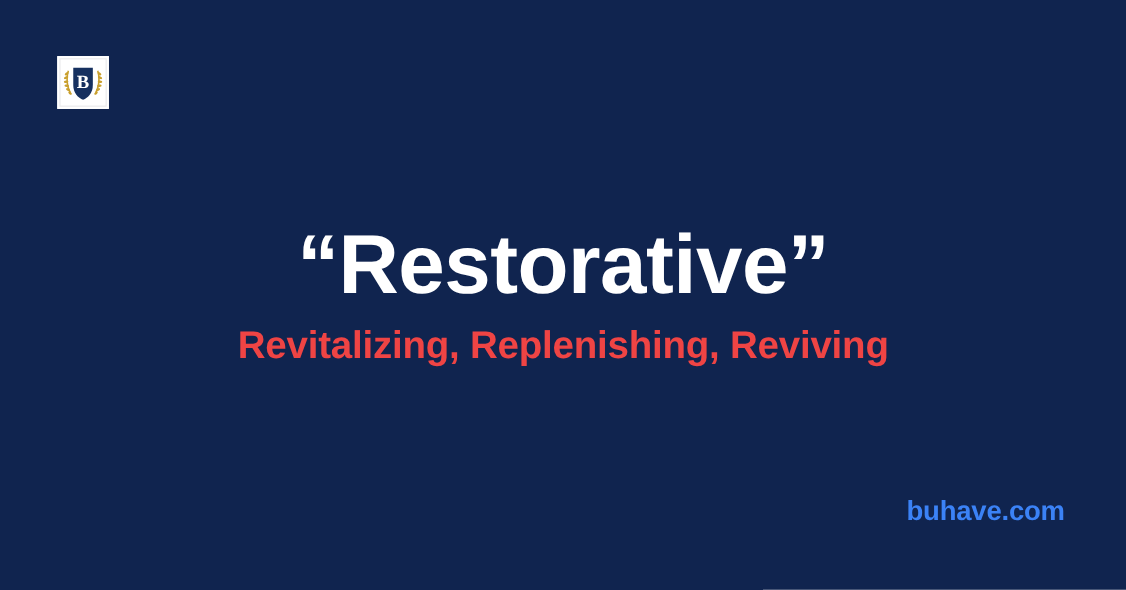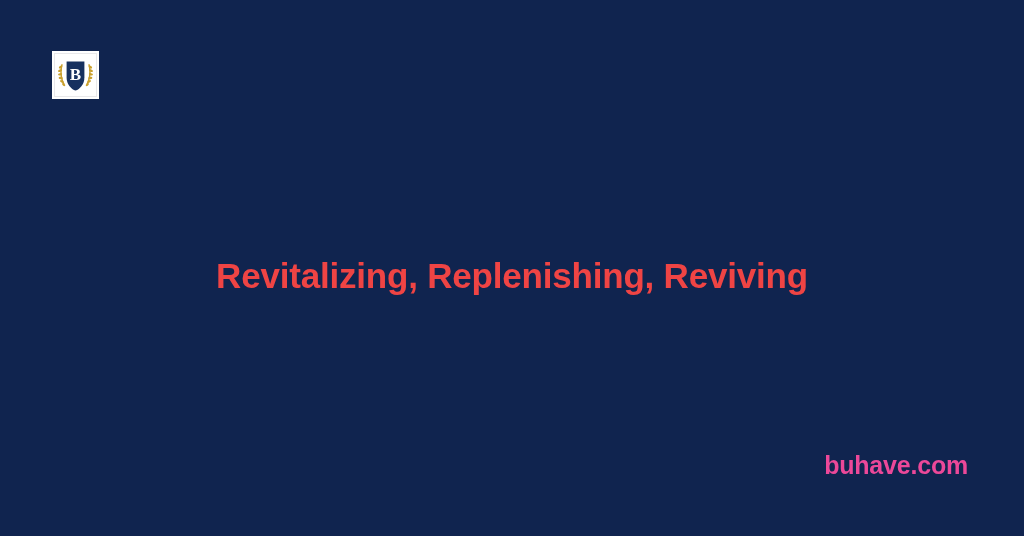--- a/index.html
+++ b/index.html
@@ -70,21 +70,21 @@
     letter-spacing: -0.2px;
     white-space: nowrap;
     text-align: center;
   }
 
   
   .footer-url {
     position: absolute;
     right: 56px;
     bottom: 56px;
-    color: #ec4899;
+    color: #3b82f6;
     font-family: "Liberation Sans", sans-serif;
     font-size: 25px;
     font-weight: bold;
     letter-spacing: -0.2px;
     white-space: nowrap;
   }
 </style>
 </head>
 <body>
 
@@ -114,18 +114,19 @@
         <ellipse cx="37.1" cy="30.5" rx="2.0" ry="1.15" transform="rotate(-26 37.1 30.5)"></ellipse>
         <ellipse cx="35.3" cy="33.6" rx="1.9" ry="1.1" transform="rotate(-42 35.3 33.6)"></ellipse>
       </g>
 
       <path d="M14.6 10.5 H32.4 V26.2 C32.4 33.6 27.9 37.9 23.5 39.6 C19.1 37.9 14.6 33.6 14.6 26.2 Z" fill="#16305f"></path>
       <text x="23.5" y="29.2" text-anchor="middle" font-family="'Liberation Serif', serif" font-size="17" font-weight="bold" fill="#ffffff">B</text>
     </svg>
   </div>
 
   <div class="center-block">
+    <div class="headline">“Restorative”</div>
     <div class="subhead">Revitalizing, Replenishing, Reviving</div>
   </div>
 
   <div class="footer-url">buhave.com</div>
 
 </div>
 
 </body></html>

